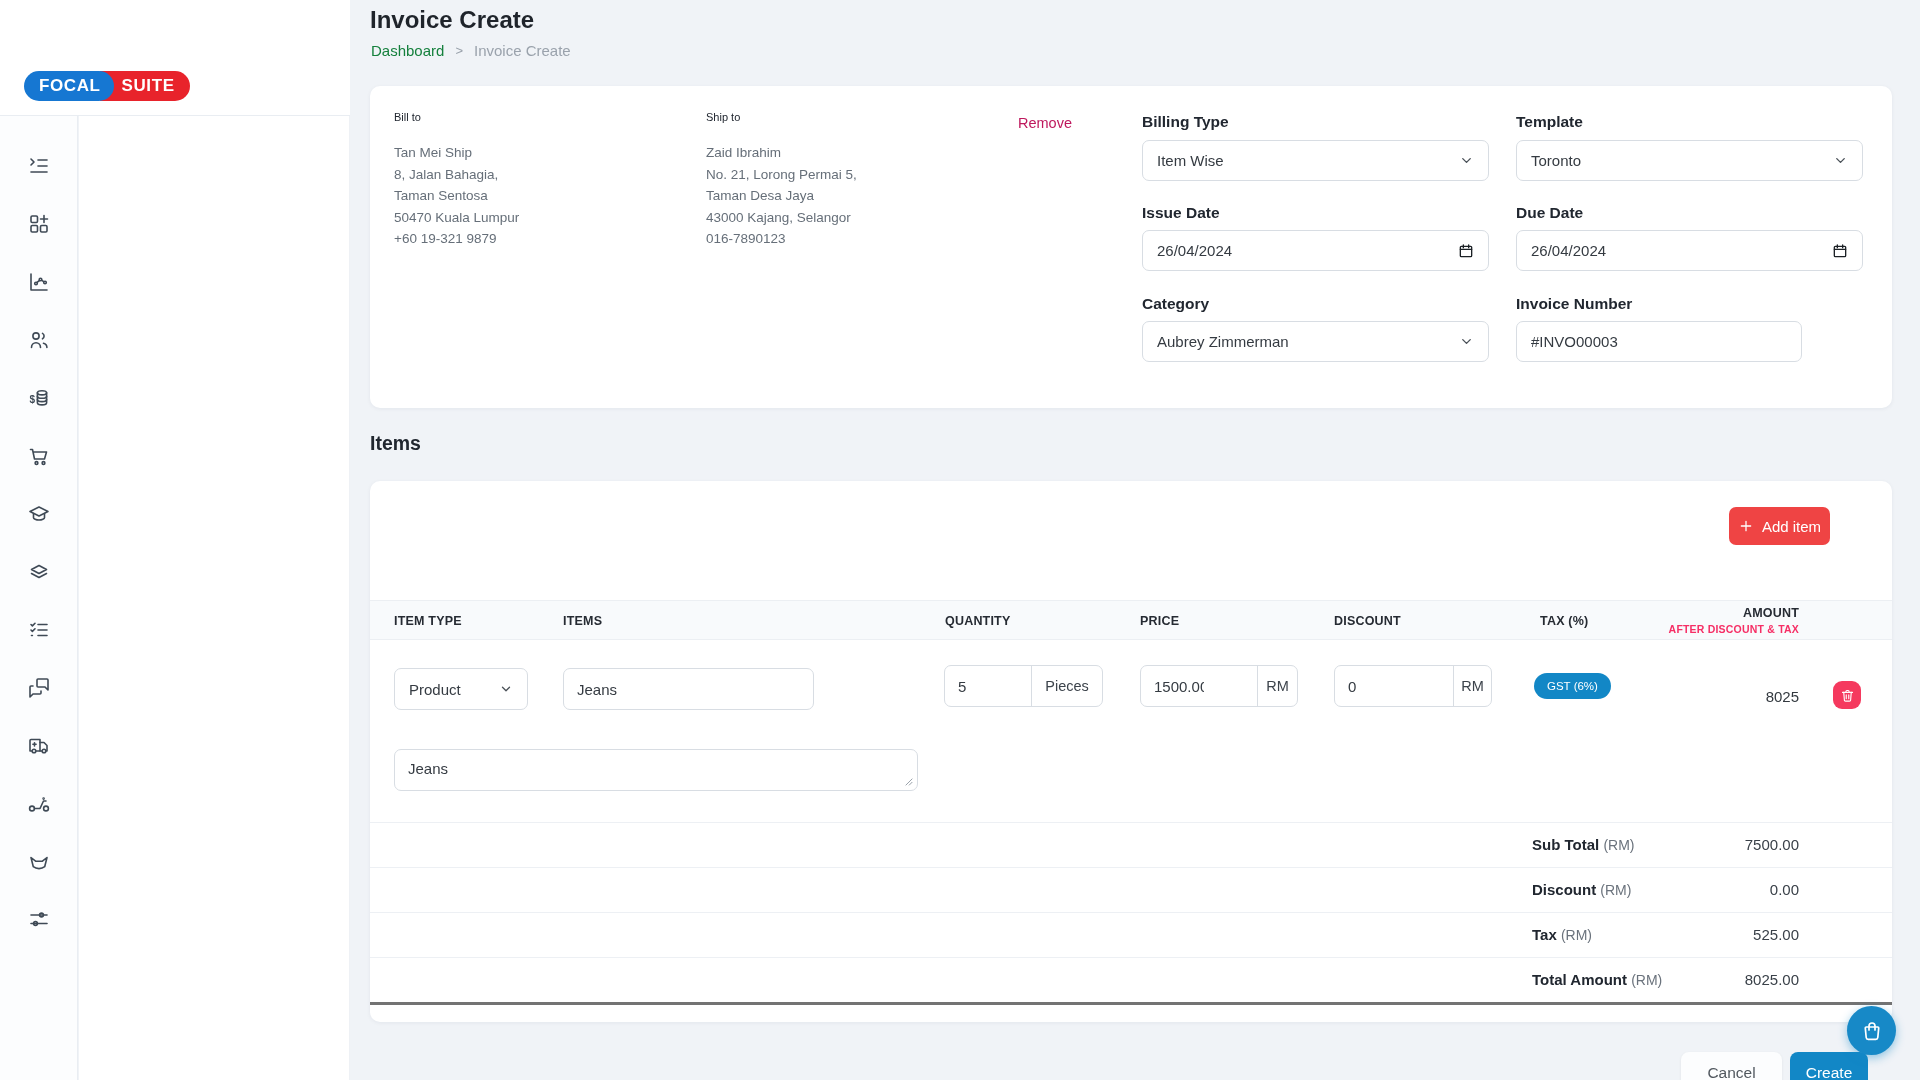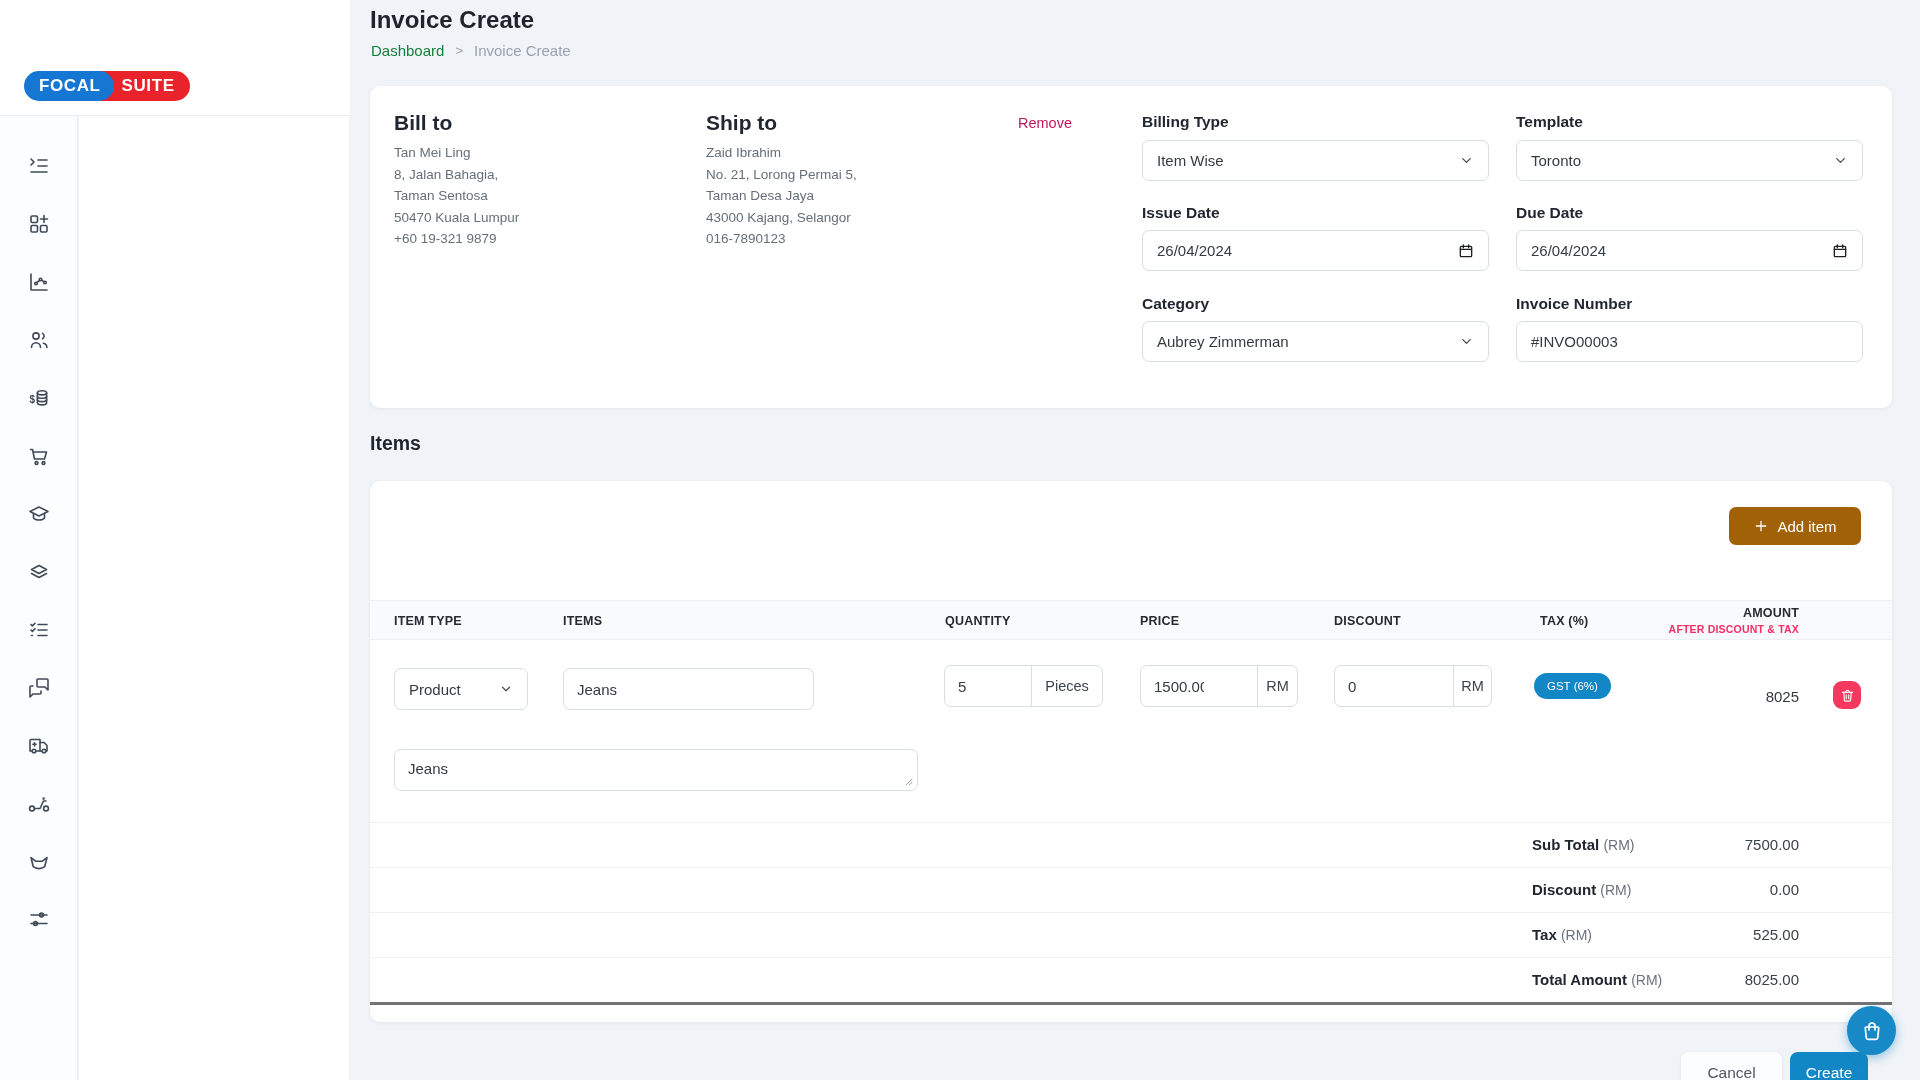--- a/index.html
+++ b/index.html
@@ -23,37 +23,37 @@
   .page-title { position:absolute; left:370px; top:6px; font-size:24px; font-weight:600; color:#1f242b; }
   .breadcrumb { position:absolute; left:371px; top:42px; font-size:15px; display:flex; align-items:center; }
   .bc-link { color:#15803d; text-decoration:none; cursor:pointer; }
   .bc-sep { color:#98a0aa; margin:0 11px; font-size:13px; }
   .bc-current { color:#9aa2ac; }
   
   .card { position:absolute; background:#fff; border-radius:10px; box-shadow:0 1px 4px rgba(20,30,60,.06); }
   .card1 { left:370px; top:86px; width:1522px; height:322px; }
   .card2 { left:370px; top:481px; width:1522px; height:541px; }
   
-  .addr-h { position:absolute; top:25px; font-size:21px; font-weight:700; color:#212730; }
+  .addr-h { position:absolute; top:25px; font-size:11px; font-weight:400; color:#212730; }
   .h-bill { left:24px; } .h-ship { left:336px; }
   .addr { position:absolute; top:56px; font-size:13.5px; color:#666f79; line-height:21.5px; }
   .a-bill { left:24px; } .a-ship { left:336px; }
   .remove-link { position:absolute; left:648px; top:29px; font-size:14.5px; color:#be185d; cursor:pointer; }
   
   .f-label { position:absolute; font-size:15.5px; font-weight:700; color:#212730; }
   .f-control { position:absolute; width:347px; height:41px; border:1px solid #d8dde3; border-radius:7px; background:#fff; display:flex; align-items:center; padding:0 14px; font-size:15px; color:#353b42; cursor:pointer; }
   .f-control .grow { flex:1; }
   .colA { left:772px; } .colB { left:1146px; }
   .r1l { top:27px; } .r1c { top:54px; }
   .r2l { top:118px; } .r2c { top:144px; }
   .r3l { top:209px; } .r3c { top:235px; }
-  input.f-text { position:absolute; width:347px; height:41px; border:1px solid #d8dde3; border-radius:7px; background:#fff; padding:0 14px; font:inherit; font-size:15px; color:#353b42; outline:none; }
+  input.f-text { position:absolute; width:286px; height:41px; border:1px solid #d8dde3; border-radius:7px; background:#fff; padding:0 14px; font:inherit; font-size:15px; color:#353b42; outline:none; }
   
   .items-title { position:absolute; left:370px; top:432px; font-size:19.5px; font-weight:700; color:#212730; }
-  .add-item-btn { position:absolute; left:1359px; top:26px; width:132px; height:38px; background:#a16207; color:#fff; border-radius:7px; display:flex; align-items:center; justify-content:center; gap:8px; font-size:15px; cursor:pointer; border:none; }
+  .add-item-btn { position:absolute; left:1359px; top:26px; width:101px; height:38px; background:#ef4444; color:#fff; border-radius:7px; display:flex; align-items:center; justify-content:center; gap:8px; font-size:15px; cursor:pointer; border:none; }
   .thead { position:absolute; left:0; top:119px; width:1522px; height:40px; background:#f8fafc; border-top:1px solid #eceff3; border-bottom:1px solid #eceff3; }
   .th { position:absolute; font-size:12.5px; font-weight:700; color:#262b33; letter-spacing:.2px; top:13px; white-space:nowrap; }
   .th-item-type{left:24px;} .th-items{left:193px;} .th-qty{left:575px;} .th-price{left:770px;} .th-disc{left:964px;} .th-tax{left:1170px;}
   .th-amount { right:93px; top:5px; text-align:center; left:auto; }
   .th-amount-sub { position:absolute; right:93px; top:22px; font-size:10.5px; font-weight:700; color:#f62e65; letter-spacing:.2px; }
   .select-sm { left:24px; top:187px; width:134px; height:42px; }
   .tb-input { position:absolute; border:1px solid #d8dde3; border-radius:7px; padding:0 13px; font:inherit; font-size:15px; color:#353b42; background:#fff; outline:none; }
   .in-items { left:193px; top:187px; width:251px; height:42px; }
   .group { position:absolute; top:184px; height:42px; border:1px solid #d8dde3; border-radius:7px; display:flex; background:#fff; overflow:hidden; }
   .group input { border:none; outline:none; padding:0 13px; font:inherit; font-size:15px; color:#353b42; flex:1; min-width:0; background:transparent; }
@@ -197,21 +197,21 @@
 <h1 class="page-title">Invoice Create</h1>
 <div class="breadcrumb">
   <a class="bc-link">Dashboard</a>
   <span class="bc-sep">&gt;</span>
   <span class="bc-current">Invoice Create</span>
 </div>
 
 <section class="card card1">
   <div class="addr-h h-bill">Bill to</div>
   <div class="addr a-bill">
-    <div>Tan Mei Ling</div>
+    <div>Tan Mei Ship</div>
     <div>8, Jalan Bahagia,</div>
     <div>Taman Sentosa</div>
     <div>50470 Kuala Lumpur</div>
     <div>+60 19-321 9879</div>
   </div>
   <div class="addr-h h-ship">Ship to</div>
   <div class="addr a-ship">
     <div>Zaid Ibrahim</div>
     <div>No. 21, Lorong Permai 5,</div>
     <div>Taman Desa Jaya</div>

